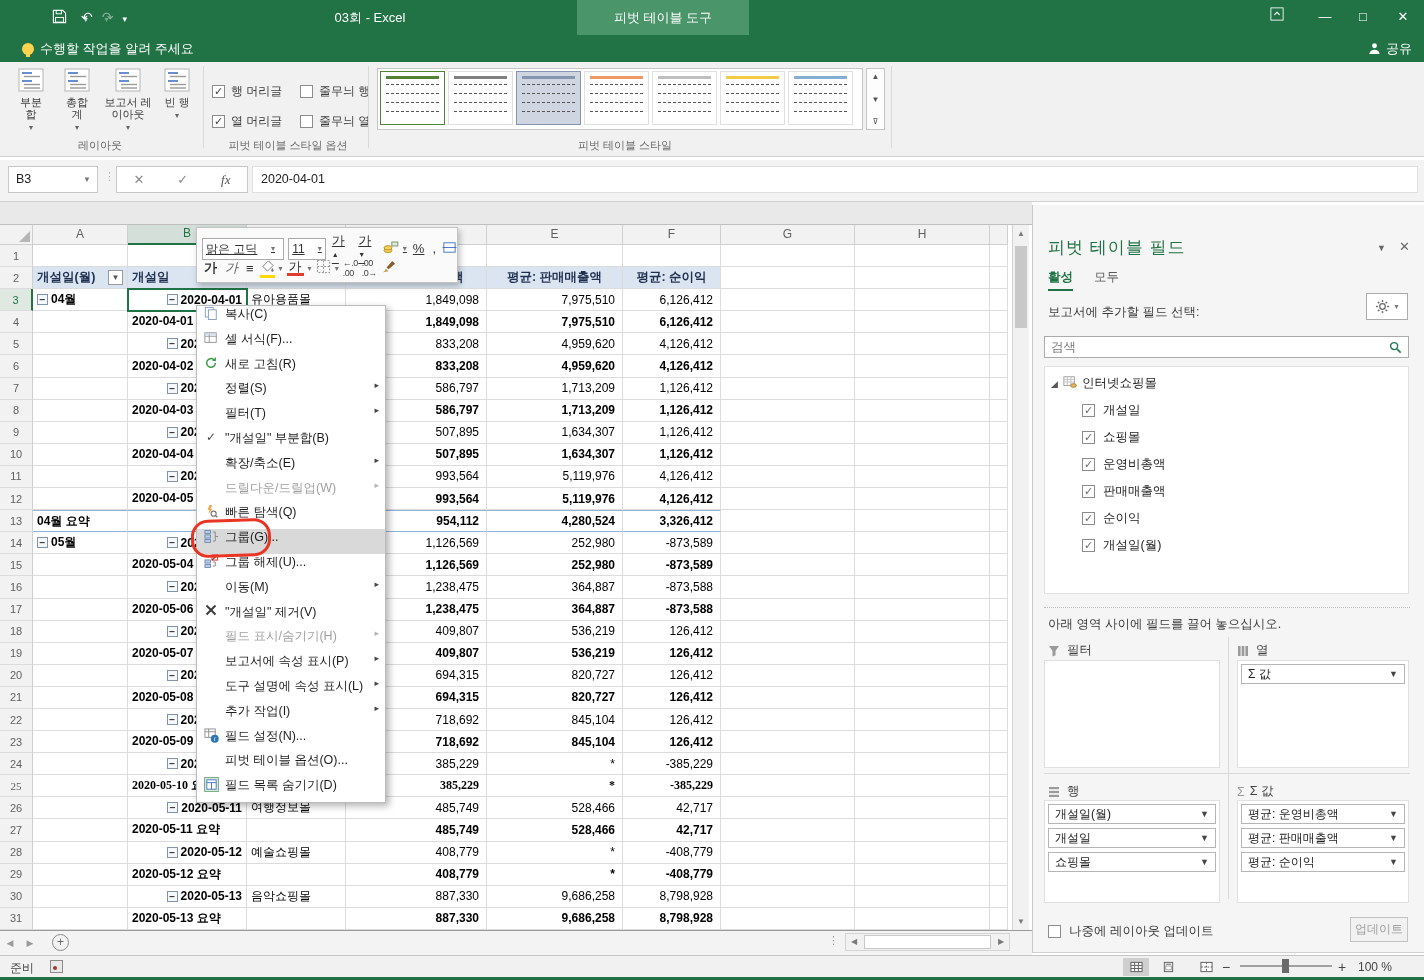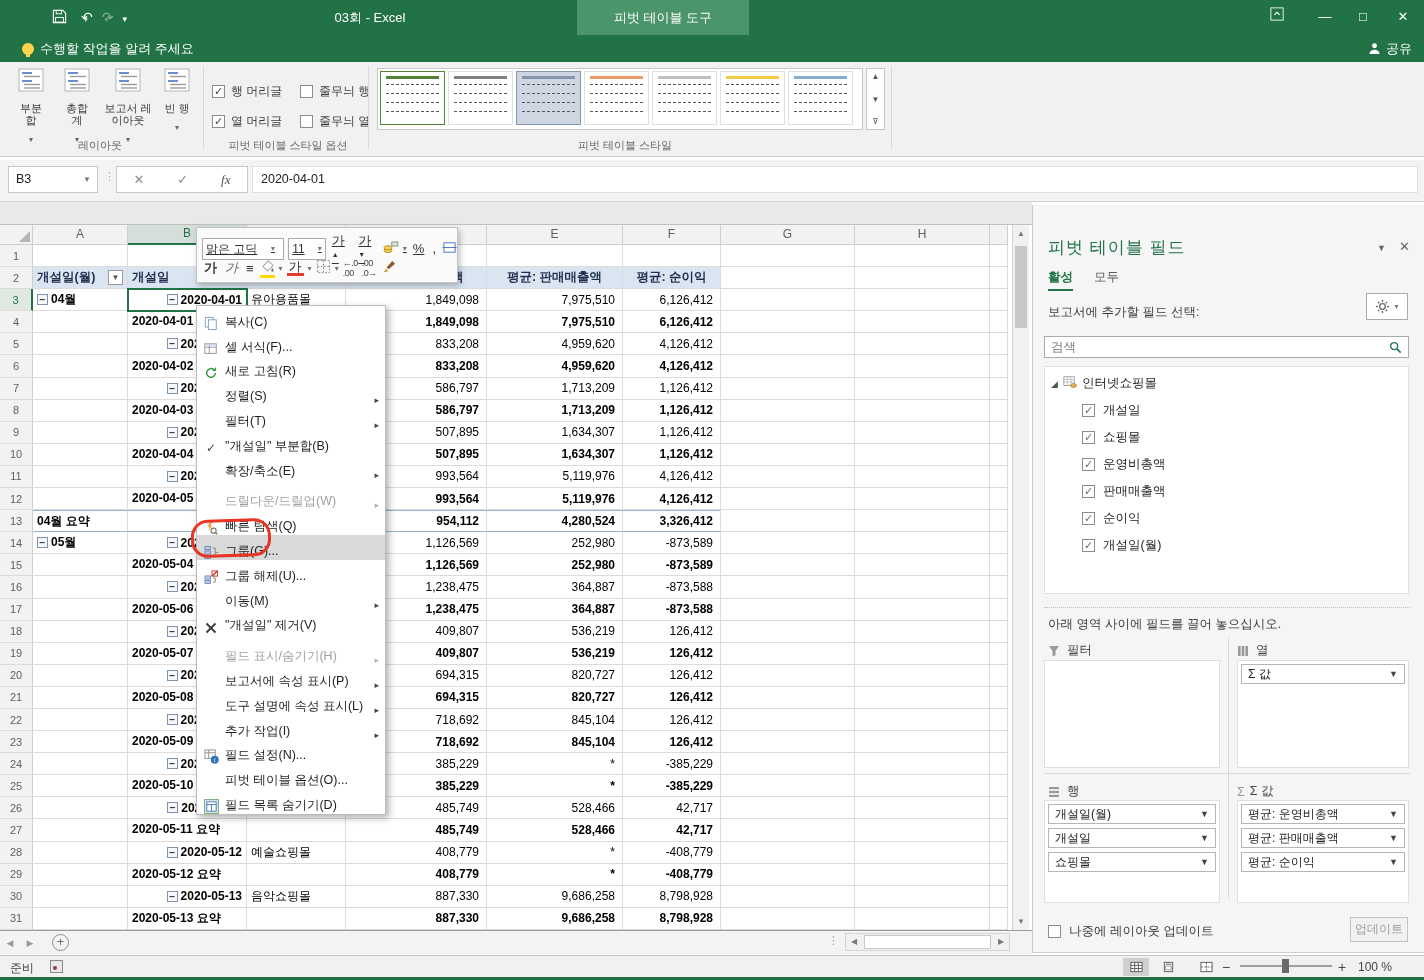--- a/index.html
+++ b/index.html
@@ -23,21 +23,21 @@
   .rtab.active { background:#f1f1f1; color:#217346; }
   .tellme { display:flex; align-items:center; gap:6px; color:#fff; font-size:13px; padding:0 14px; line-height:27px; }
   .bulb { width:12px; height:12px; border-radius:50%; background:#ffd34d; display:inline-block; position:relative; }
   .bulb:after { content:""; position:absolute; left:4px; top:11px; width:4px; height:3px; background:#ffd34d; }
   .share { position:absolute; right:12px; top:35px; height:27px; display:flex; align-items:center; gap:5px; color:#fff; font-size:13px; }
 
   
   .ribbon { left:0; top:62px; width:1424px; height:95px; background:#f1f1f1; border-bottom:1px solid #cfcfcf; }
   .grp-label { position:absolute; top:76px; font-size:11px; color:#6a6a6a; text-align:center; }
   .gdiv { position:absolute; top:4px; width:1px; height:82px; background:#d9d9d9; }
-  .rbtn { position:absolute; top:6px; display:flex; flex-direction:column; gap:8px; color:#3c3c3c; font-size:11px; text-align:center; line-height:12px; }
+  .rbtn { position:absolute; top:6px; display:flex; flex-direction:column; gap:2px; color:#3c3c3c; font-size:11px; text-align:center; line-height:12px; }
   .rbtn .dd { font-size:8px; color:#666; }
   .chk-grid { position:absolute; left:212px; top:14px; display:grid; grid-template-columns:88px 90px; grid-auto-rows:30px; align-items:center; }
   .chk { display:flex; align-items:center; gap:6px; font-size:12px; color:#3c3c3c; white-space:nowrap; }
   .box { width:13px; height:13px; border:1px solid #8c8c8c; background:#fff; font-size:11px; line-height:11px; text-align:center; color:#444; }
   .gallery { position:absolute; left:377px; top:6px; width:486px; height:62px; background:#fff; border:1px solid #c6c6c6; display:flex; gap:3px; padding:2px; }
   .sw { width:65px; height:54px; background:#fff; border:1px solid #e0e0e0; padding:4px 5px 2px; }
   .sw .ln { height:9px; border-bottom:1px dashed #555; }
   .sw .ln:first-child { border-top:3px solid var(--ac); }
   .sw.bordered { border:1px solid #538135; }
   .sw.selected { background:#cfd6e2; border:1px solid #8496b0; }
@@ -82,25 +82,25 @@
   .mrow { position:absolute; left:5px; display:flex; align-items:center; gap:4px; }
   .mbox { background:#fff; border:1px solid #ababab; height:22px; line-height:20px; padding:0 3px; display:flex; align-items:center; gap:3px; }
   .mdd { font-size:8px; color:#777; }
   .mtgl { font-size:13px; padding:0 2px; }
   .redbar { border-bottom:3px solid #e03c2f; line-height:13px; }
   .ylwbar { border-bottom:3px solid #ffd800; line-height:13px; }
   .mtiny { font-size:9px; letter-spacing:-0.5px; color:#444; }
 
   
   .cmenu { left:196px; top:305px; width:190px; background:#fff; border:1px solid #bcbcbc; box-shadow:3px 3px 7px rgba(0,0,0,.3); z-index:40; }
-  .mi { height:24.8px; display:flex; align-items:flex-end; position:relative; font-size:12.5px; color:#1e1e1e; }
+  .mi { height:24.8px; display:flex; align-items:flex-start; position:relative; font-size:12.5px; color:#1e1e1e; }
   .mi .gutter { width:28px; flex:0 0 auto; display:flex; align-items:center; justify-content:center; }
   .mi .lbl { flex:1; white-space:nowrap; overflow:hidden; }
   .mi .arr { position:absolute; right:6px; font-size:9px; color:#444; }
-  .mi.dis { color:#a0a0a0;margin-top:6px; }
+  .mi.dis { color:#a0a0a0; }
   .mi.dis .arr { color:#b5b5b5; }
   .mi.hl { background:#d9d9d9; }
   .chkmark { color:#444; font-size:12px; }
   .redcircle { left:191px; top:519px; width:80px; height:38px; border:3px solid #e83524; border-radius:17px; transform:rotate(-2deg); z-index:50; }
 
   
   .pdivider { left:1032px; top:205px; width:1px; height:748px; background:#c9c9c9; }
   .panel { left:1033px; top:205px; width:391px; height:748px; background:#f5f5f5; border-bottom:1px solid #d0d0d0; font-size:12.5px; color:#3b3b3b; }
   .ptitle { position:absolute; left:15px; top:31px; font-size:17px; color:#217346; letter-spacing:1px; }
   .pclose { position:absolute; right:14px; top:34px; color:#666; font-size:13px; }
@@ -848,21 +848,21 @@
         <div class="gc num" style="width: 136px;">
           <span>*</span>
         </div>
         <div class="gc num" style="width: 98px;">
           <span>-385,229</span>
         </div>
         <div class="gc" style="width: 134px;"></div>
         <div class="gc" style="width: 135px;"></div>
         <div class="gc" style="width: 18px;"></div>
       </div>
-      <div class="grow" style="height: 22.1px;">
+      <div class="grow" style="height: 22.1px; font-family: Liberation Serif, serif;">
         <div class="rn">25</div>
         <div class="gc b" style="width: 95px;"></div>
         <div class="gc b" style="width: 119px;">
           <span>2020-05-10 요약</span>
         </div>
         <div class="gc" style="width: 99px;"></div>
         <div class="gc num b" style="width: 141px;">
           <span>385,229</span>
         </div>
         <div class="gc num b" style="width: 136px;">

